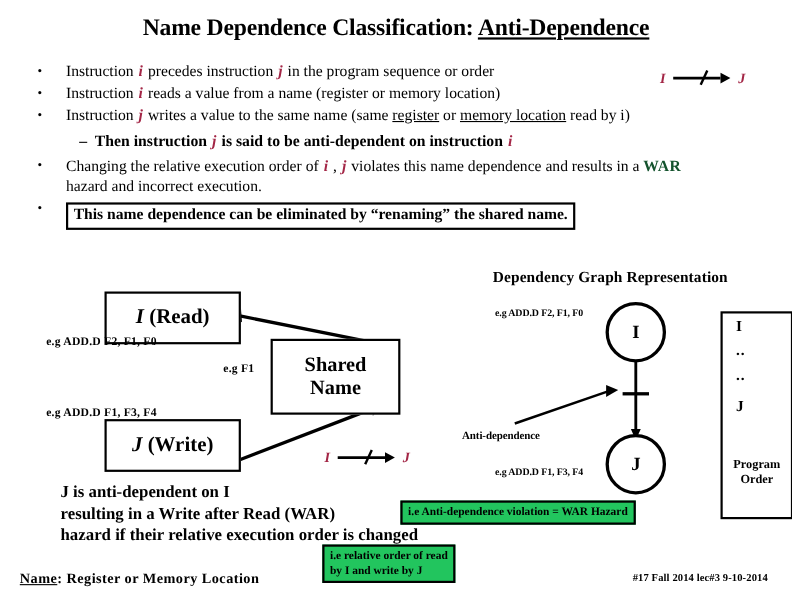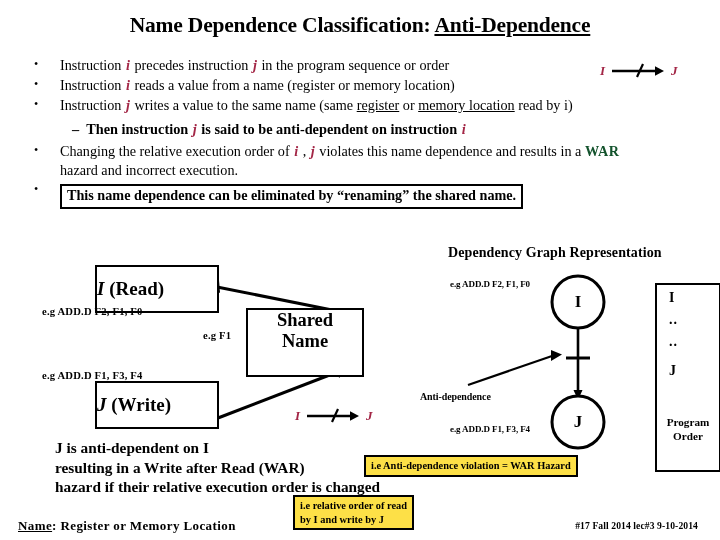--- a/index.html
+++ b/index.html
@@ -102,21 +102,21 @@
   .ijarrow .gap { width: 6px; }
   .ijsvg { display: block; }
 
   
   .dbox {
     position: absolute;
     border: 2.5px solid #000;
     background: #fff;
     display: flex;
     align-items: center;
-    justify-content: flex-start;
+    justify-content: center;
     text-align: center;
     font-weight: bold;
     line-height: 1.12;
   }
   .dbox .it { font-style: italic; }
 
   .egtxt {
     position: absolute;
     font-size: 10.6px;
     font-weight: bold;
@@ -152,21 +152,21 @@
     font-size: 13px;
     font-weight: bold;
     white-space: nowrap;
     letter-spacing: 0.4px;
     text-align: right;
   }
 
   .notebox {
     position: absolute;
     border: 2.2px solid #000;
-    background: #fde047;
+    background: #22c55e;
     font-size: 10.4px;
     font-weight: bold;
     line-height: 1.32;
     padding: 2px 5px;
     white-space: nowrap;
   }
 
   .progbox {
     position: absolute;
     border: 2.5px solid #000;

